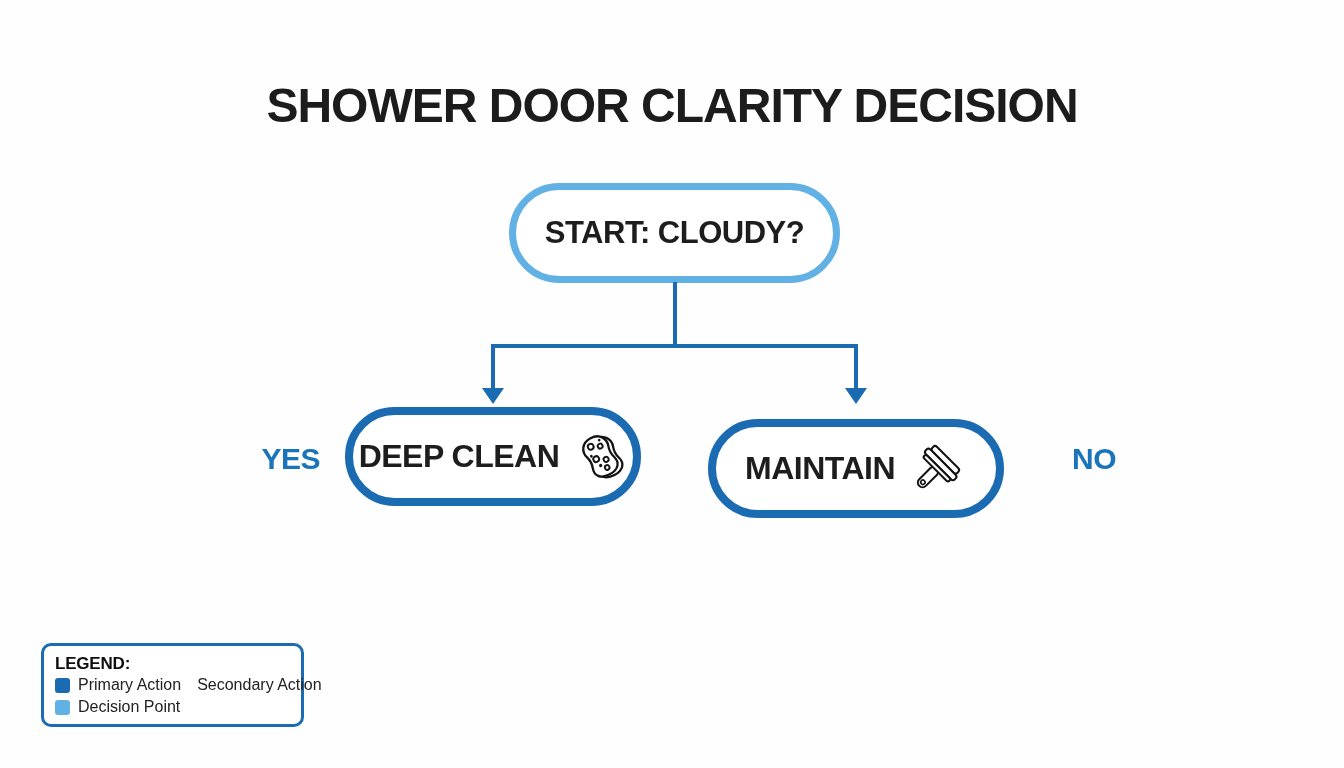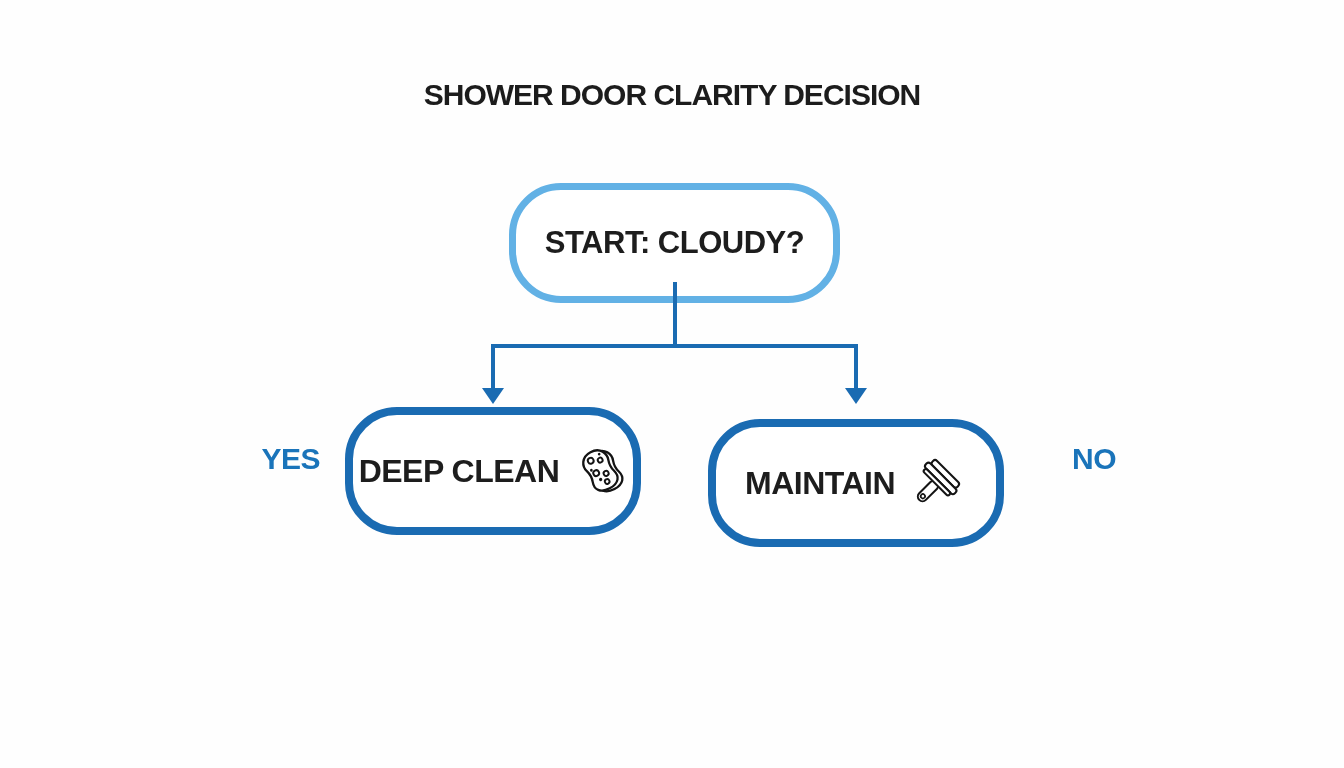--- a/index.html
+++ b/index.html
@@ -18,21 +18,21 @@
   .canvas{
     position:relative;
     width:1344px; height:768px;
     background:#fefefe;
   }
   
   .title{
     position:absolute;
     left:0; right:0; top:78px;
     text-align:center;
-    font-size:30px;
+    font-size:48px;
     font-weight:bold;
     letter-spacing:-1px;
     color:var(--ink);
   }
   
   .pill{
     position:absolute;
     background:#ffffff;
     border-radius:52px;
     display:flex;
@@ -41,26 +41,26 @@
     gap:14px;
   }
   .pill-label{
     font-weight:bold;
     color:#1d1d1d;
     letter-spacing:-0.5px;
     white-space:nowrap;
   }
   .pill-start{
     left:509px; top:183px;
-    width:331px; height:120px;
+    width:331px; height:100px;
     border:7px solid var(--lightblue);
   }
   .pill-start .pill-label{ font-size:31px; }
   .pill-action{
-    width:296px; height:128px;
+    width:296px; height:99px;
     border:8px solid var(--blue);
   }
   .pill-action .pill-label{ font-size:32px; }
   .pill-deep{ left:345px; top:407px; }
   .pill-maintain{ left:708px; top:419px; }
   
   .line{
     position:absolute;
     background:var(--blue);
   }
@@ -169,14 +169,26 @@
       <g transform="translate(29,29) rotate(45)" stroke="#141414" fill="#ffffff" stroke-width="2.2" stroke-linejoin="round">
         <rect x="-5" y="0" width="10" height="27" rx="5"></rect>
         <circle cx="0" cy="21.5" r="2.3" fill="none" stroke-width="1.8"></circle>
         <rect x="-19" y="-16" width="38" height="7" rx="3"></rect>
         <rect x="-22" y="-9" width="44" height="7" rx="3"></rect>
         <rect x="-19" y="-2" width="38" height="4.5" rx="2.2"></rect>
       </g>
     </svg>
   </div>
 
+  <div class="legend">
+    <div class="legend-title">LEGEND:</div>
+    <div class="legend-row">
+      <span class="legend-swatch" style="background-color: rgb(26, 107, 178);"></span>
+      <span class="legend-label">Primary Action</span>
+      <span class="legend-label">Secondary Action</span>
+    </div>
+    <div class="legend-row">
+      <span class="legend-swatch" style="background-color: rgb(98, 177, 229);"></span>
+      <span class="legend-label">Decision Point</span>
+    </div>
+  </div>
 
 </div>
 
 </body></html>

